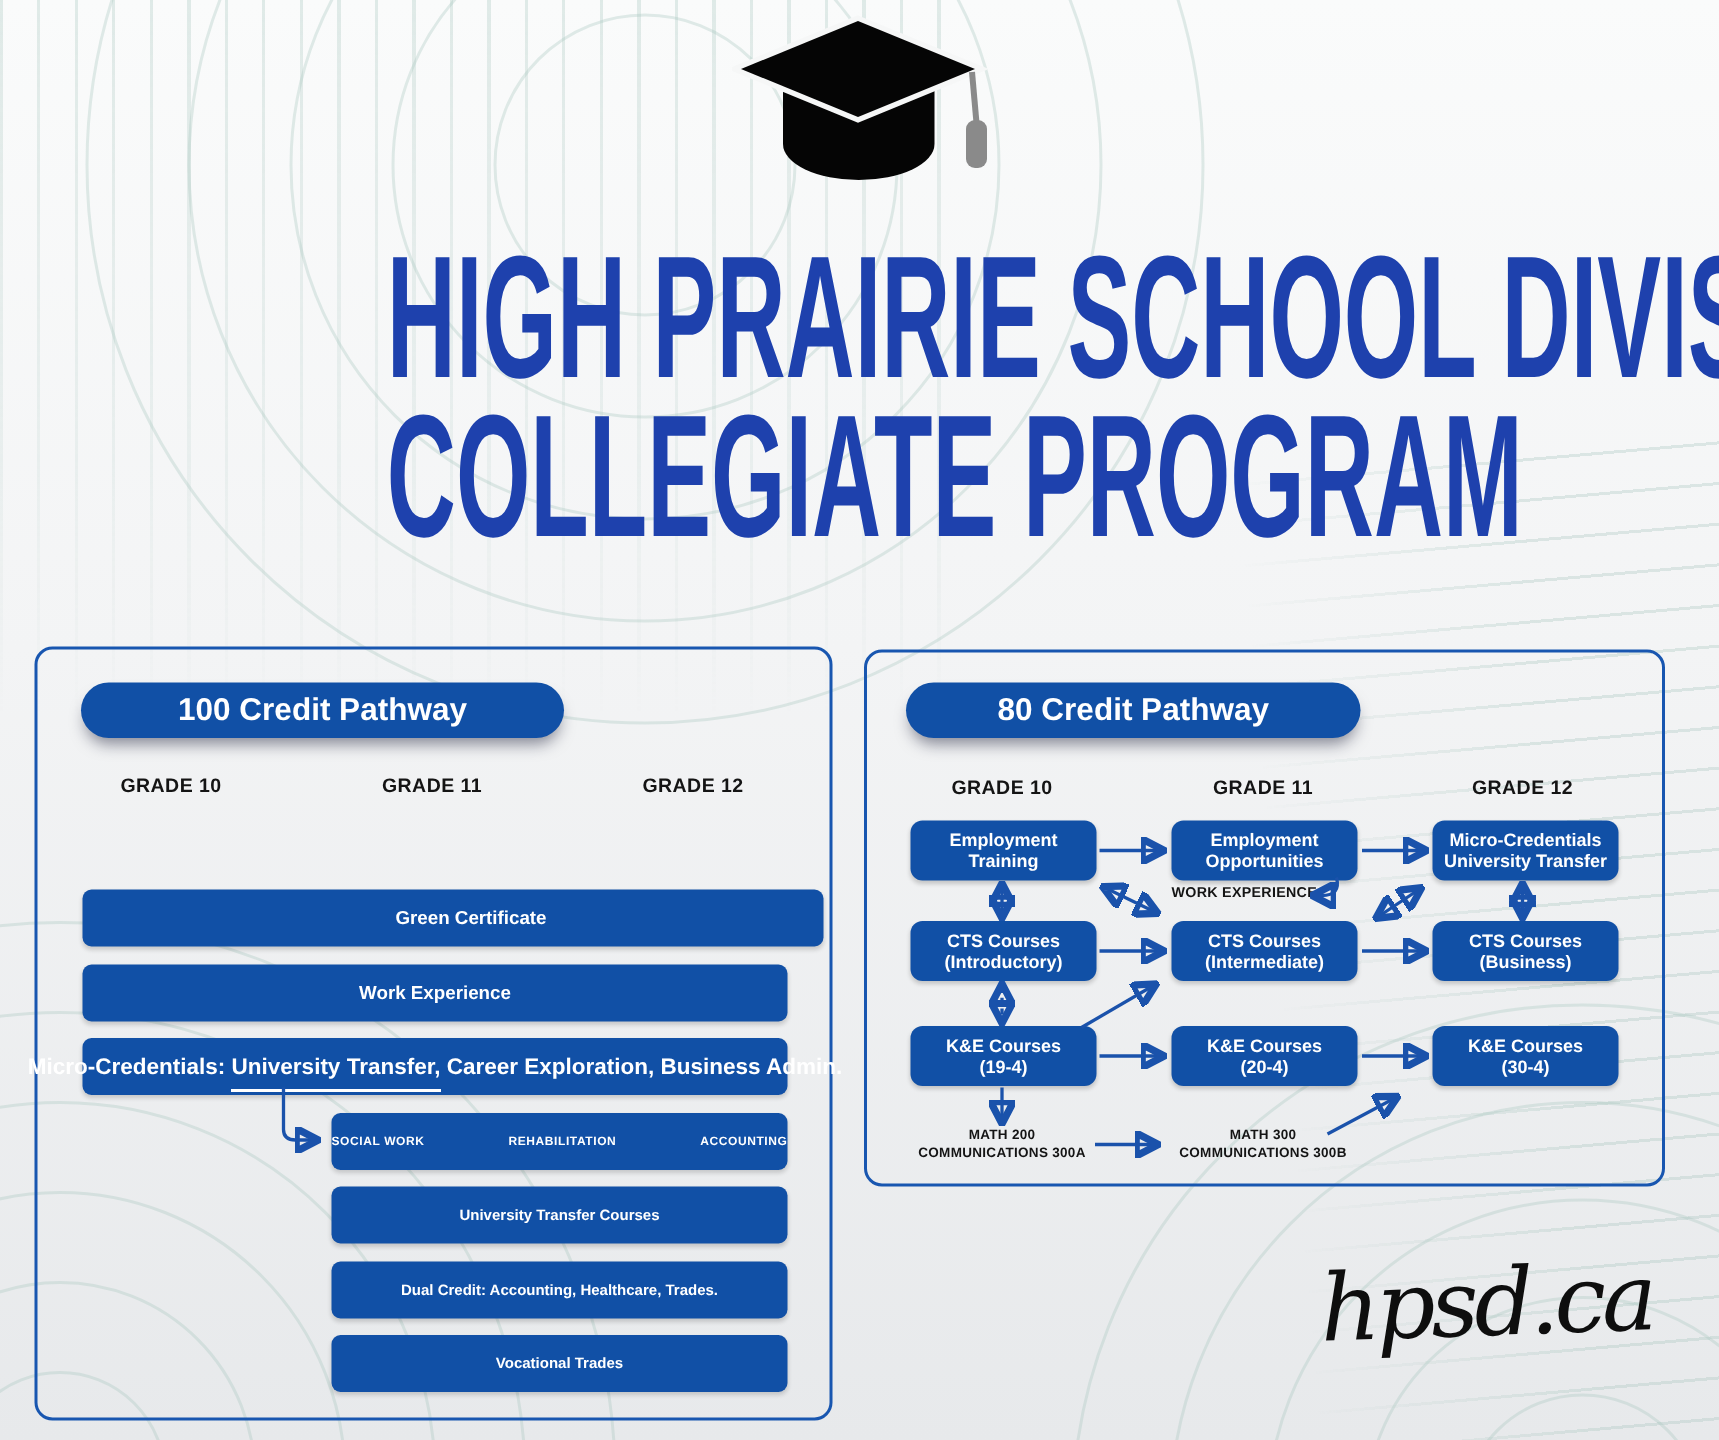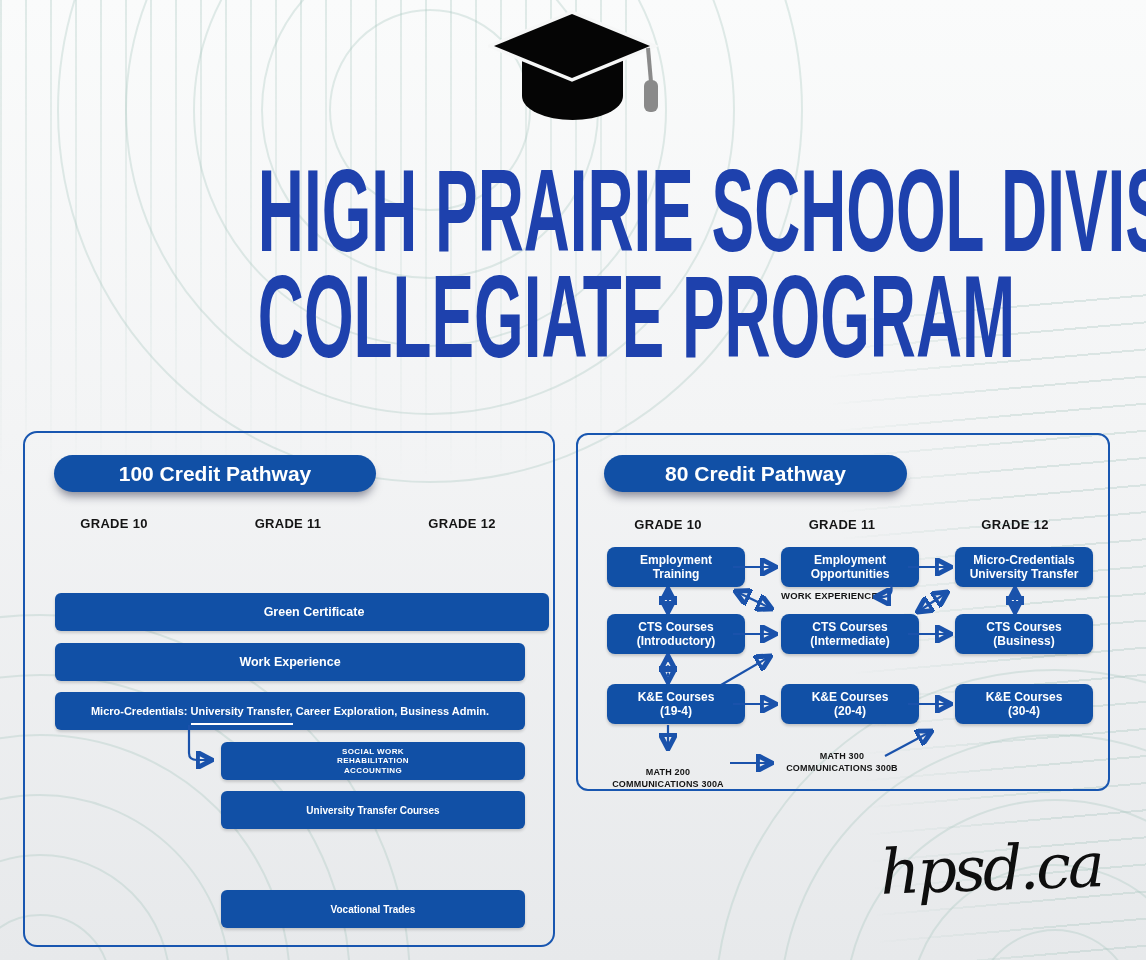--- a/index.html
+++ b/index.html
@@ -37,25 +37,25 @@
     color:#fff;font-weight:bold;font-size:21px;line-height:37px;text-align:center;
     box-shadow:0 7px 10px -3px rgba(25,30,55,.5);
   }
   .grade{position:absolute;width:90px;text-align:center;font-size:13px;font-weight:bold;color:#141414;letter-spacing:.3px;white-space:nowrap;}
   .bar{
     position:absolute;height:38px;background:#1150a6;border-radius:6px;color:#fff;font-weight:bold;
     display:flex;align-items:center;justify-content:center;text-align:center;
     box-shadow:0 2px 3px rgba(0,0,0,.16);font-size:12.5px;white-space:nowrap;
   }
   .bar.small-font{font-size:10px;}
-  .bar .mc-text{font-size:11px;white-space:nowrap;}
+  .bar .mc-text{font-size:15px;white-space:nowrap;}
   .bar .ul{border-bottom:2px solid #fff;padding-bottom:6px;}
   .bar .tiny{font-size:8px;line-height:9.5px;letter-spacing:.4px;}
   .fbox{
-    position:absolute;width:138px;height:40px;background:#1150a6;border-radius:8px;
+    position:absolute;width:124px;height:40px;background:#1150a6;border-radius:8px;
     color:#fff;font-weight:bold;font-size:12px;line-height:14.5px;text-align:center;
     display:flex;flex-direction:column;justify-content:center;
     box-shadow:0 2px 3px rgba(0,0,0,.18);white-space:nowrap;
   }
   .note{position:absolute;text-align:center;font-size:9px;font-weight:bold;color:#141414;line-height:11.5px;letter-spacing:.2px;white-space:nowrap;}
   .we-label{position:absolute;text-align:center;font-size:9.5px;font-weight:bold;color:#141414;letter-spacing:.2px;white-space:nowrap;}
   svg.arrows{position:absolute;left:0;top:0;pointer-events:none;}
   svg.arrows path, svg.arrows line{stroke:#1a52ab;stroke-width:2.2;fill:none;}
   .brand{
     left:858px;top:832px;width:266px;text-align:center;
@@ -94,44 +94,45 @@
   <polygon points="84,4 162,36 84,68 6,36" fill="#050505" stroke="#f6f7f7" stroke-width="7" paint-order="stroke"></polygon>
   <line x1="160" y1="38" x2="163" y2="72" stroke="#8a8a8a" stroke-width="4"></line>
   <rect x="156" y="70" width="14" height="32" rx="6" fill="#8a8a8a"></rect>
 </svg>
 
 <div class="abs main-title">
   <span class="tline">HIGH PRAIRIE SCHOOL DIVISION</span>
   <span class="tline">COLLEGIATE PROGRAM</span>
 </div>
 
-<div class="panel" style="left:23px;top:431px;width:528px;height:512px;border-radius:14px;">
+<div class="panel" style="left:23px;top:431px;width:528px;height:512px;">
   <div class="pill" style="left:29px;top:22px;width:322px;">100 Credit Pathway</div>
 
   <div class="grade" style="left:44px;top:83px;">GRADE 10</div>
   <div class="grade" style="left:218px;top:83px;">GRADE 11</div>
   <div class="grade" style="left:392px;top:83px;">GRADE 12</div>
 
   <div class="bar" style="left:30px;top:160px;width:470px;padding-left:24px;">Green Certificate</div>
   <div class="bar" style="left:30px;top:210px;width:470px;">Work Experience</div>
 
   <div class="bar" style="left:30px;top:259px;width:470px;">
     <span class="mc-text">
       <span>Micro-Credentials:</span>
       <span class="ul">University Transfer,</span>
       <span>Career Exploration, Business Admin.</span>
     </span>
   </div>
 
-  <div class="bar" style="left:196px;top:309px;width:304px;flex-direction:column;">
+  <div class="bar" style="left:196px;top:309px;width:304px;flex-direction:row;justify-content:space-between;">
     <span class="tiny">SOCIAL WORK</span>
     <span class="tiny">REHABILITATION</span>
     <span class="tiny">ACCOUNTING</span>
   </div>
   <div class="bar small-font" style="left:196px;top:358px;width:304px;">University Transfer Courses</div>
+  <div class="bar small-font" style="left:196px;top:408px;width:304px;">Dual Credit: Accounting, Healthcare, Trades.</div>
   <div class="bar small-font" style="left:196px;top:457px;width:304px;">Vocational Trades</div>
 
   <svg class="arrows" width="528" height="512" viewBox="0 0 528 512">
     <defs>
       <marker id="ahL" viewBox="0 0 8 8" refX="6.2" refY="4" markerWidth="8" markerHeight="8" orient="auto-start-reverse">
         <path d="M0.5,0.5 L7.2,4 L0.5,7.5 z" fill="#1a52ab" stroke="none"></path>
       </marker>
     </defs>
     <path d="M164,292 L164,320 Q164,327 172,327 L185,327" marker-end="url(#ahL)"></path>
   </svg>
@@ -178,21 +179,21 @@
   </div>
   <div class="fbox" style="left:203px;top:249px;">
     <span>K&amp;E Courses</span>
       <span>(20-4)</span>
   </div>
   <div class="fbox" style="left:377px;top:249px;">
     <span>K&amp;E Courses</span>
       <span>(30-4)</span>
   </div>
 
-  <div class="note" style="left:20px;top:316px;width:140px;margin-top:16px;">
+  <div class="note" style="left:20px;top:316px;width:140px;">
     <span style="display:block">MATH 200</span>
     <span style="display:block">COMMUNICATIONS 300A</span>
   </div>
   <div class="note" style="left:194px;top:316px;width:140px;">
     <span style="display:block">MATH 300</span>
     <span style="display:block">COMMUNICATIONS 300B</span>
   </div>
 
   <svg class="arrows" width="530" height="354" viewBox="0 0 530 354">
     <defs>

